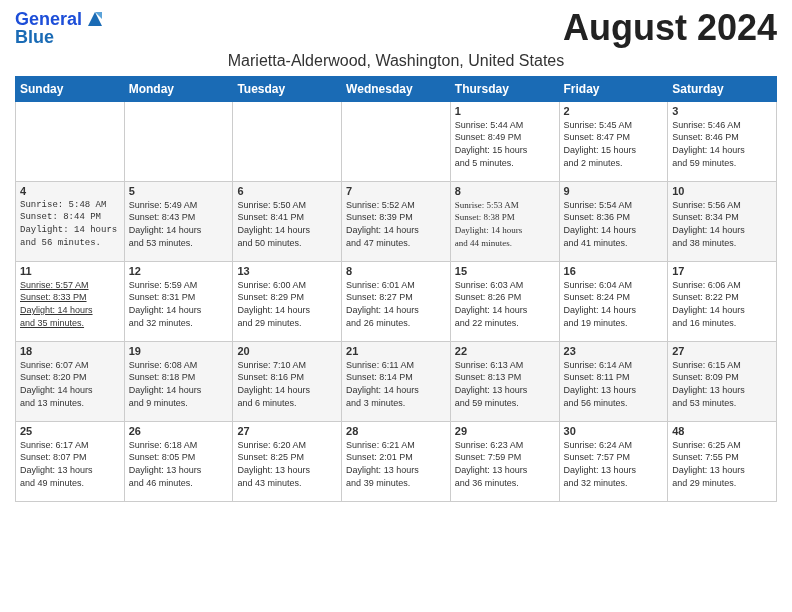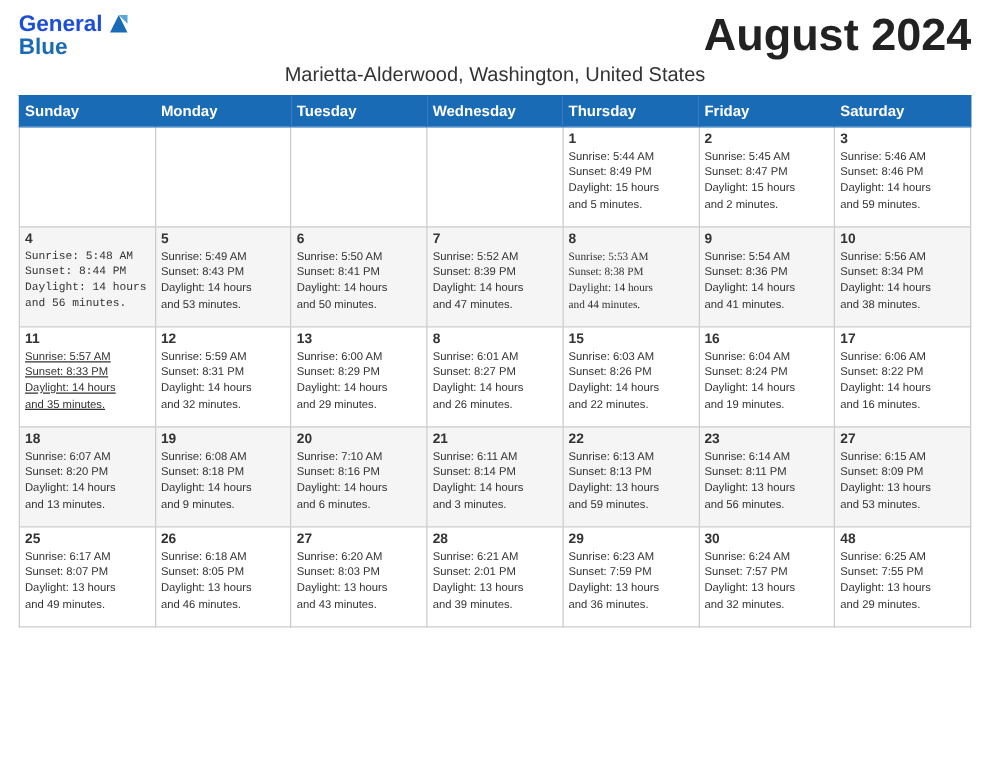--- a/index.html
+++ b/index.html
@@ -314,21 +314,21 @@
           <td>
             <span class="day-num">26</span>
             <div class="day-info" style="white-space: pre-line;">Sunrise: 6:18 AM
 Sunset: 8:05 PM
 Daylight: 13 hours
 and 46 minutes.</div>
           </td>
           <td>
             <span class="day-num">27</span>
             <div class="day-info" style="white-space: pre-line;">Sunrise: 6:20 AM
-Sunset: 8:03 PM
+Sunset: 8:25 PM
 Daylight: 13 hours
 and 43 minutes.</div>
           </td>
           <td>
             <span class="day-num">28</span>
             <div class="day-info" style="white-space: pre-line;">Sunrise: 6:21 AM
 Sunset: 2:01 PM
 Daylight: 13 hours
 and 39 minutes.</div>
           </td>

